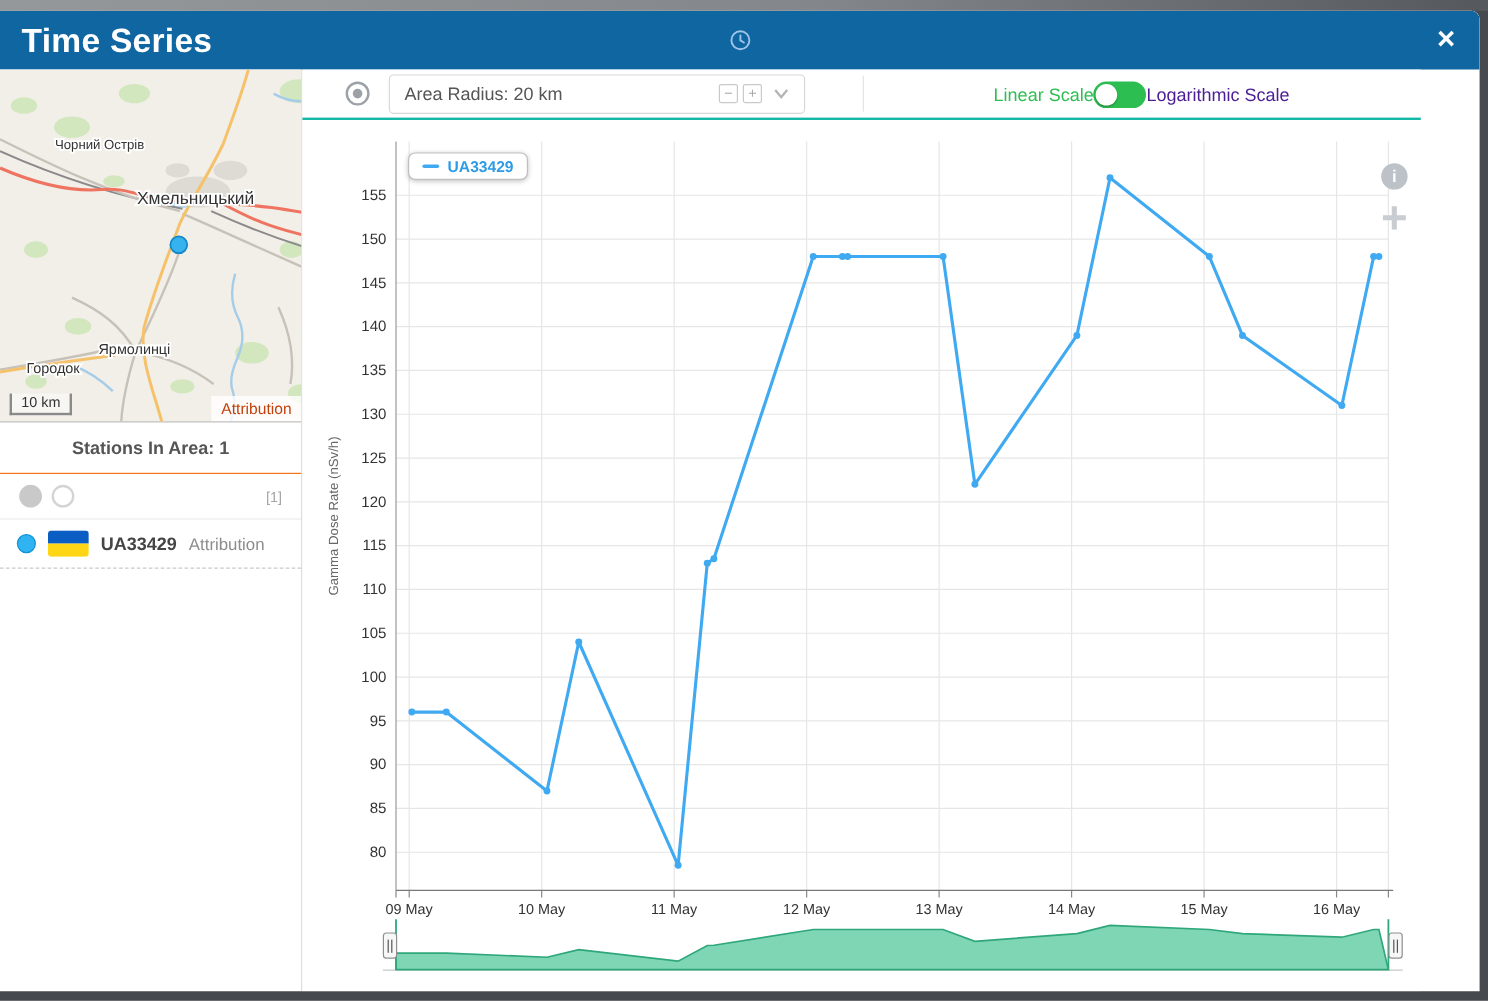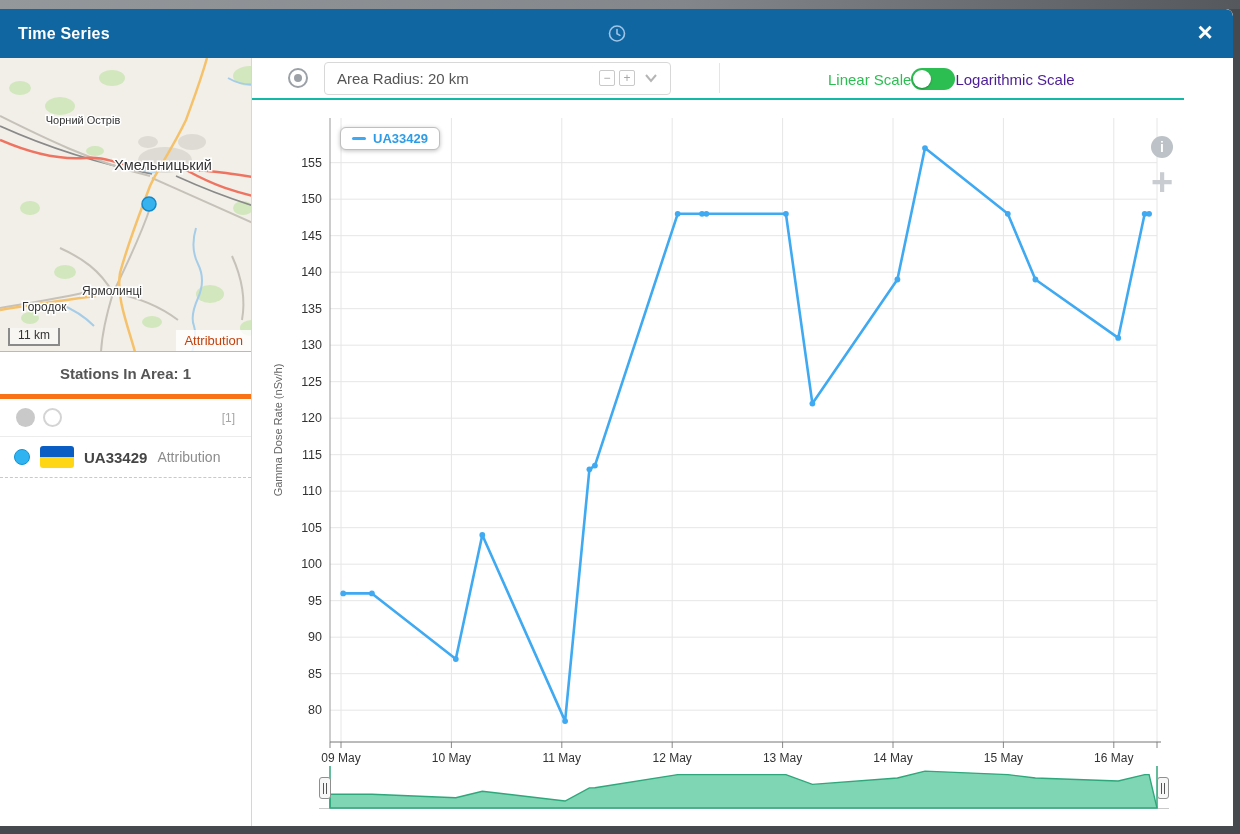--- a/index.html
+++ b/index.html
@@ -8,21 +8,21 @@
 
   .top-strip { position:absolute; left:0; top:0; width:1240px; height:9px;
     background:linear-gradient(90deg,#95989b 0%,#83868a 55%,#55585c 100%); }
 
   .modal { position:absolute; left:0; top:9px; width:1233px; height:817px;
     background:#ffffff; border-radius:0 7px 0 0; overflow:hidden; }
 
   
   .header { position:relative; height:49px; background:#0f66a1; border-radius:0 7px 0 0;
     display:flex; align-items:center; padding:0 18px; }
-  .header-title { color:#ffffff; font-size:16px; font-weight:700; letter-spacing:.2px; }
+  .header-title { color:#ffffff; font-size:28px; font-weight:700; letter-spacing:.2px; }
   .header-dates { position:absolute; left:50%; transform:translateX(-50%);
     display:flex; align-items:center; gap:10px; color:#b9d4ee; font-size:15px; font-weight:700; }
   .close-btn { position:absolute; right:12px; top:8px; width:32px; height:32px;
     color:#ffffff; font-size:26px; font-weight:700; text-align:center; line-height:30px; cursor:pointer; }
 
   
   .body-row { display:flex; height:768px; }
   .sidebar { width:252px; border-right:1px solid #d6d6d6; display:flex; flex-direction:column; }
   .main { width:932px; display:flex; flex-direction:column; position:relative; }
 
@@ -30,21 +30,21 @@
   .map-box { position:relative; width:100%; height:294px; border-bottom:1px solid #b9b9b9; overflow:hidden; background:#f2efe9; }
   .scalebar { position:absolute; left:8px; bottom:5px; width:52px; height:18px;
     border:2px solid #8a8a8a; border-top:none; background:rgba(255,255,255,.45);
     font-size:12px; color:#333; text-align:center; line-height:14px; }
   .attribution { position:absolute; right:0; bottom:0; background:rgba(255,255,255,.8);
     color:#c2410c; font-size:13px; padding:3px 8px; cursor:pointer; }
 
   
   .stations { flex:1; display:flex; flex-direction:column; }
   .stations-heading { padding:13px 10px 12px; text-align:center; font-size:15px; font-weight:700; color:#555;
-    border-bottom:5px solid #f97316; }
+    border-bottom:1px solid #f97316; }
   .toggles-row { display:flex; align-items:center; height:38px; padding:0 16px; border-bottom:1px solid #ececec; }
   .circle-filled { width:19px; height:19px; border-radius:50%; background:#c9c9c9; }
   .circle-outline { width:19px; height:19px; border-radius:50%; border:2px solid #d4d4d4; background:#fff; margin-left:8px; }
   .count-badge { margin-left:auto; color:#a5a5a5; font-size:12px; }
   .station-row { display:flex; align-items:center; height:41px; padding:0 14px; gap:10px;
     border-bottom:1px dashed #c9c9c9; cursor:pointer; }
   .station-dot { width:16px; height:16px; border-radius:50%; background:#30b4f1; border:1px solid #0f93d6; }
   .flag { width:34px; height:22px; border-radius:3px; overflow:hidden; flex:none; }
   .flag .fb { height:11px; background:#0a5dc2; } .flag .fy { height:11px; background:#ffd616; }
   .station-id { font-size:15px; font-weight:700; color:#454545; }
@@ -162,21 +162,21 @@
           <g fill="#333333" stroke="#ffffff" stroke-width="3" style="paint-order:stroke" text-anchor="middle">
             <text x="83" y="66" font-size="11">Чорний Острів</text>
             <text x="163" y="112" font-size="14.5">Хмельницький</text>
             <text x="280" y="181" font-size="11">Лозове</text>
             <text x="112" y="237" font-size="12">Ярмолинці</text>
             <text x="22" y="253" font-size="12" text-anchor="start">Городок</text>
           </g>
           <circle cx="149" cy="146" r="7" fill="#36b3ef" stroke="#1588c9" stroke-width="1.5"></circle>
         </svg>
         <div class="scalebar">
-          <span>11 km</span>
+          <span>10 km</span>
         </div>
         <div class="attribution">Attribution</div>
       </div>
 
       <div class="stations">
         <div class="stations-heading">Stations In Area: 1</div>
         <div class="toggles-row">
           <div class="circle-filled"></div>
           <div class="circle-outline"></div>
           <div class="count-badge">[1]</div>

